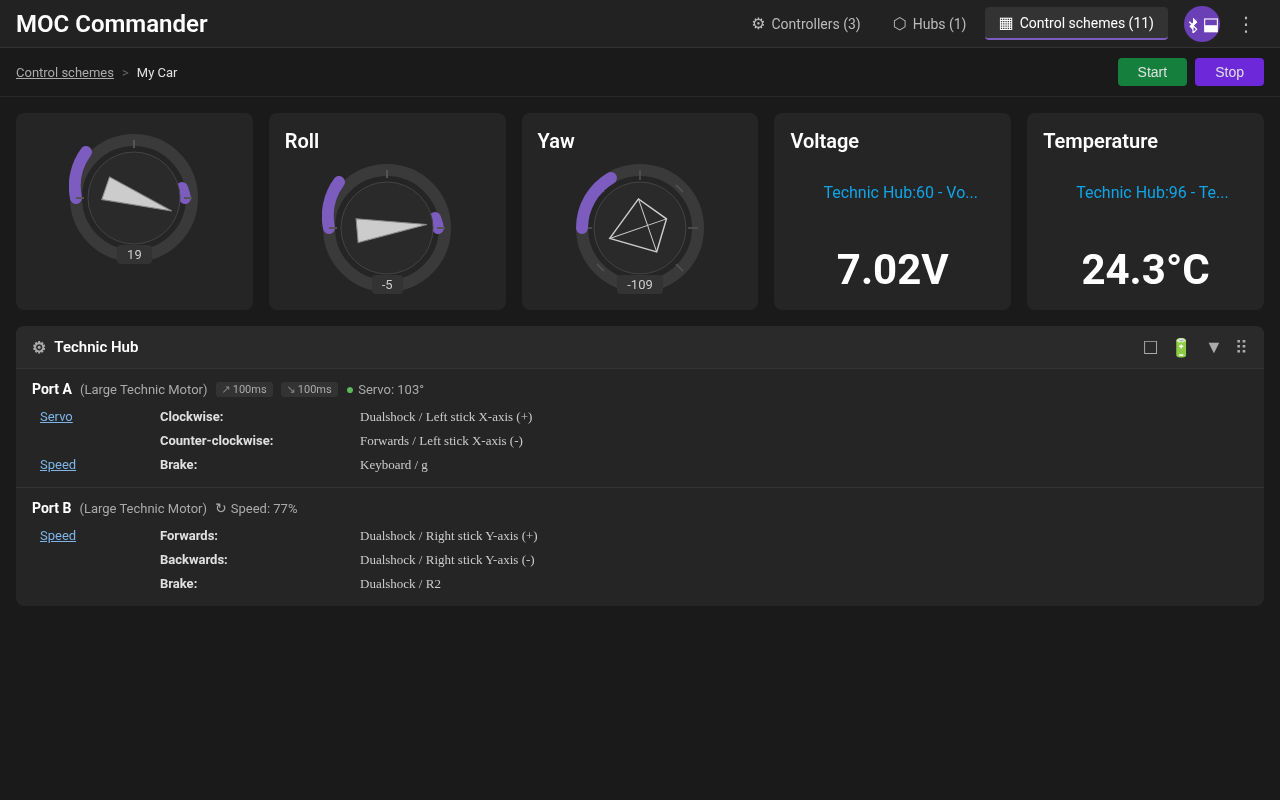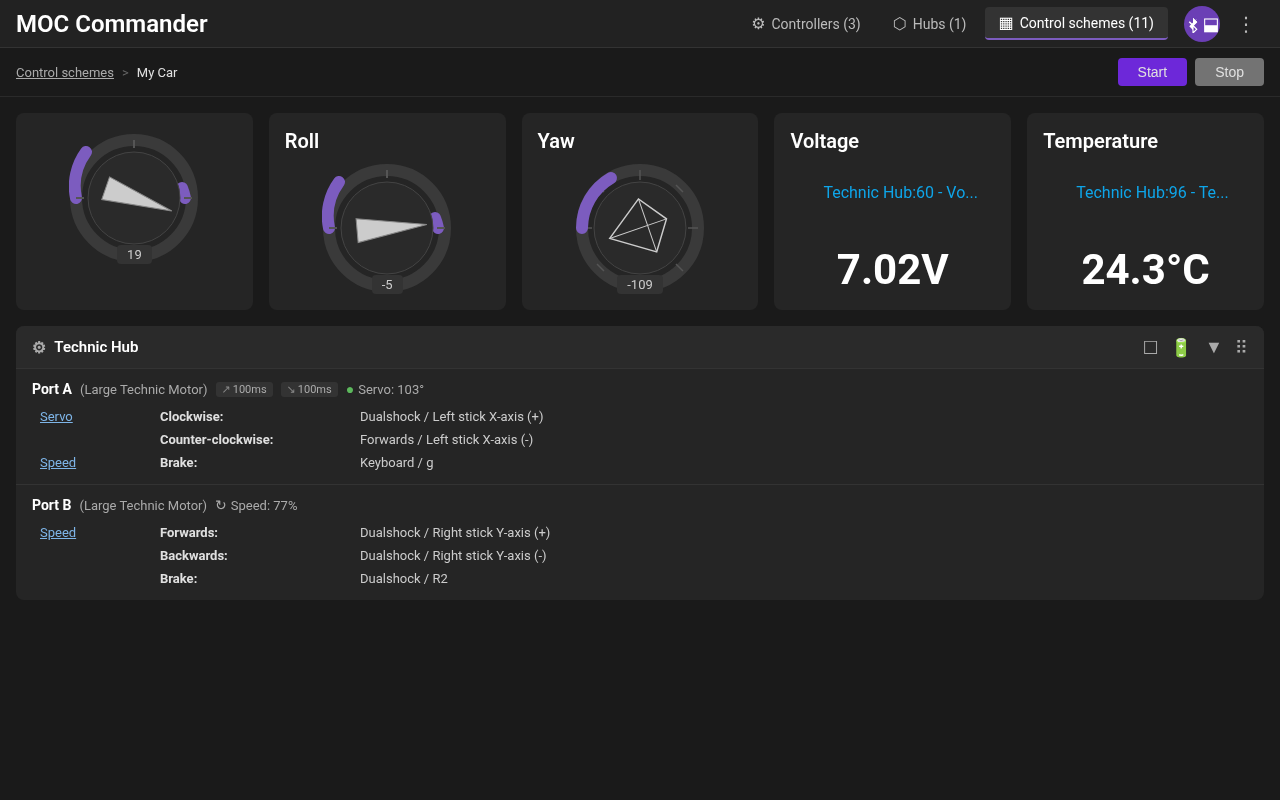--- a/index.html
+++ b/index.html
@@ -102,22 +102,22 @@
       gap: 8px;
     }
     .btn-start, .btn-stop {
       padding: 6px 20px;
       border-radius: 4px;
       border: none;
       cursor: pointer;
       font-size: 14px;
       font-weight: 500;
     }
-    .btn-start { background: #6d28d9; color: #e0e0e0; }
-    .btn-stop { background: #737373; color: #e0e0e0; }
+    .btn-start { background: #15803d; color: #e0e0e0; }
+    .btn-stop { background: #6d28d9; color: #e0e0e0; }
 
     
     .sensor-row {
       display: flex;
       gap: 0;
       padding: 16px;
       gap: 16px;
     }
     .sensor-card {
       background: #252525;
@@ -278,20 +278,21 @@
       font-size: 13px;
       color: #e0e0e0;
       grid-column: 2;
       padding: 2px 0;
     }
     .control-value {
       color: #ccc;
       font-size: 13px;
       grid-column: 3;
       padding: 2px 0;
+      font-family: Liberation Serif, serif;
     }
   </style>
 </head>
 <body>
 
 <div class="header">
   <span class="app-title">MOC Commander</span>
   <nav class="nav-tabs">
     <div class="nav-tab">
       <span class="nav-tab-icon">⚙</span>

